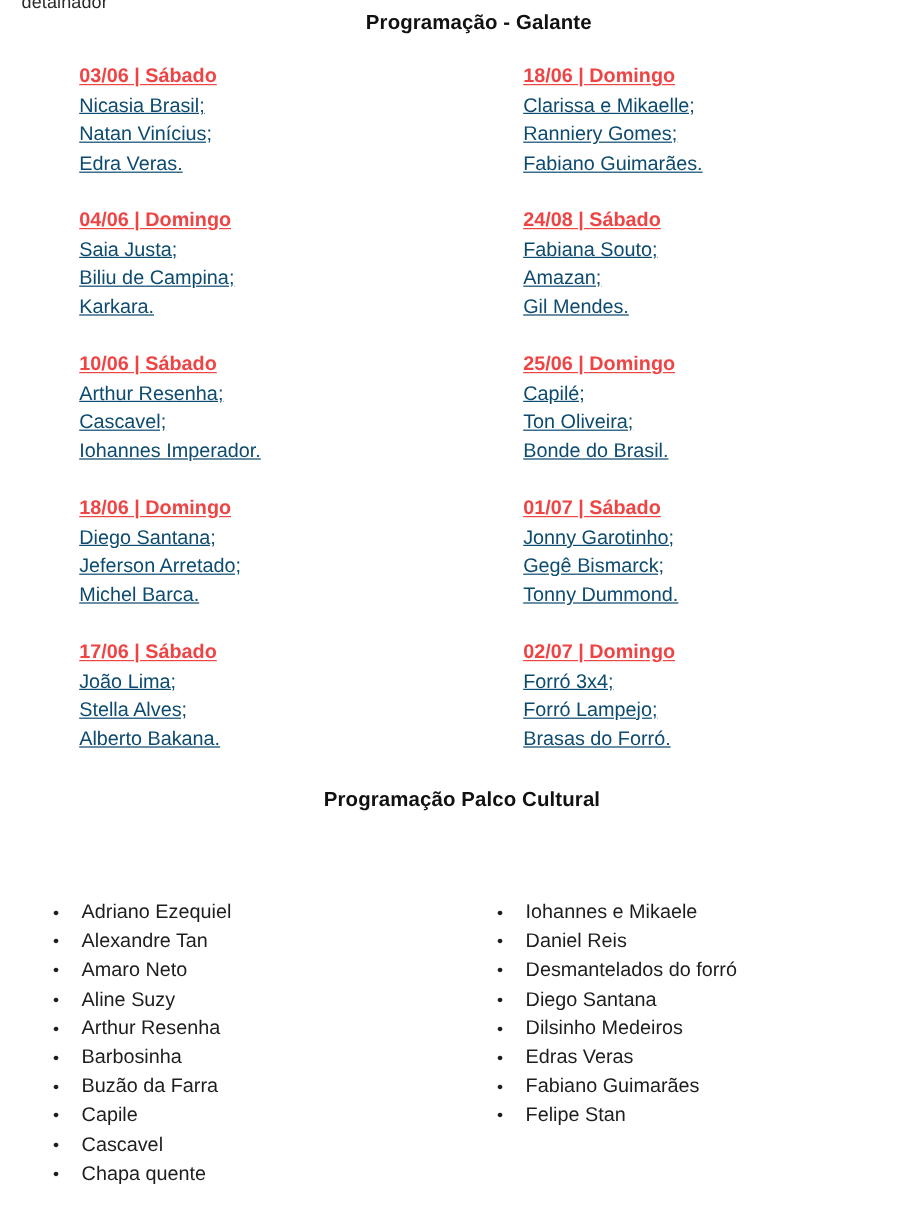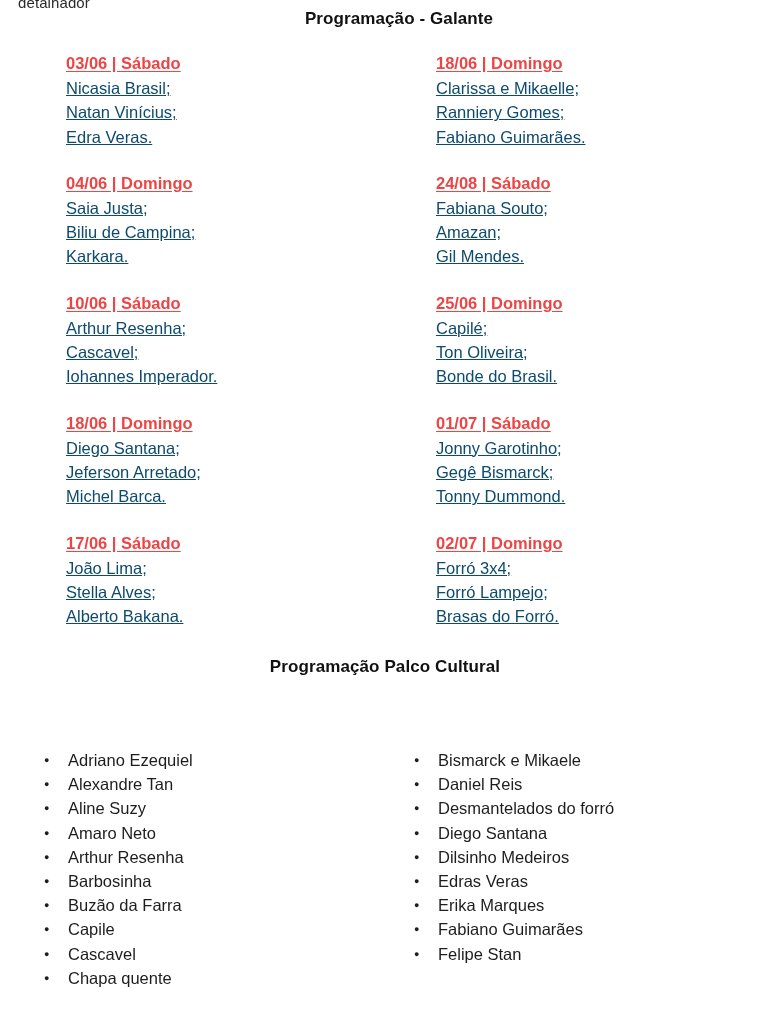--- a/index.html
+++ b/index.html
@@ -219,38 +219,37 @@
     </div>
   </div>
 
   <div class="heading" id="title-palco">Programação Palco Cultural</div>
 
   <div class="cultural">
     <div class="cult-col cult-left">
       <ul class="bullets">
         <li>Adriano Ezequiel</li>
         <li>Alexandre Tan</li>
+        <li>Amaro Neto</li>
         <li>Aline Suzy</li>
-        <li>Amaro Neto</li>
         <li>Arthur Resenha</li>
         <li>Barbosinha</li>
         <li>Buzão da Farra</li>
         <li>Capile</li>
         <li>Cascavel</li>
         <li>Chapa quente</li>
       </ul>
     </div>
     <div class="cult-col cult-right">
       <ul class="bullets">
-        <li>Bismarck e Mikaele</li>
+        <li>Iohannes e Mikaele</li>
         <li>Daniel Reis</li>
         <li>Desmantelados do forró</li>
         <li>Diego Santana</li>
         <li>Dilsinho Medeiros</li>
         <li>Edras Veras</li>
-        <li>Erika Marques</li>
         <li>Fabiano Guimarães</li>
         <li>Felipe Stan</li>
       </ul>
     </div>
   </div>
 
 </div>
 
 </body></html>

